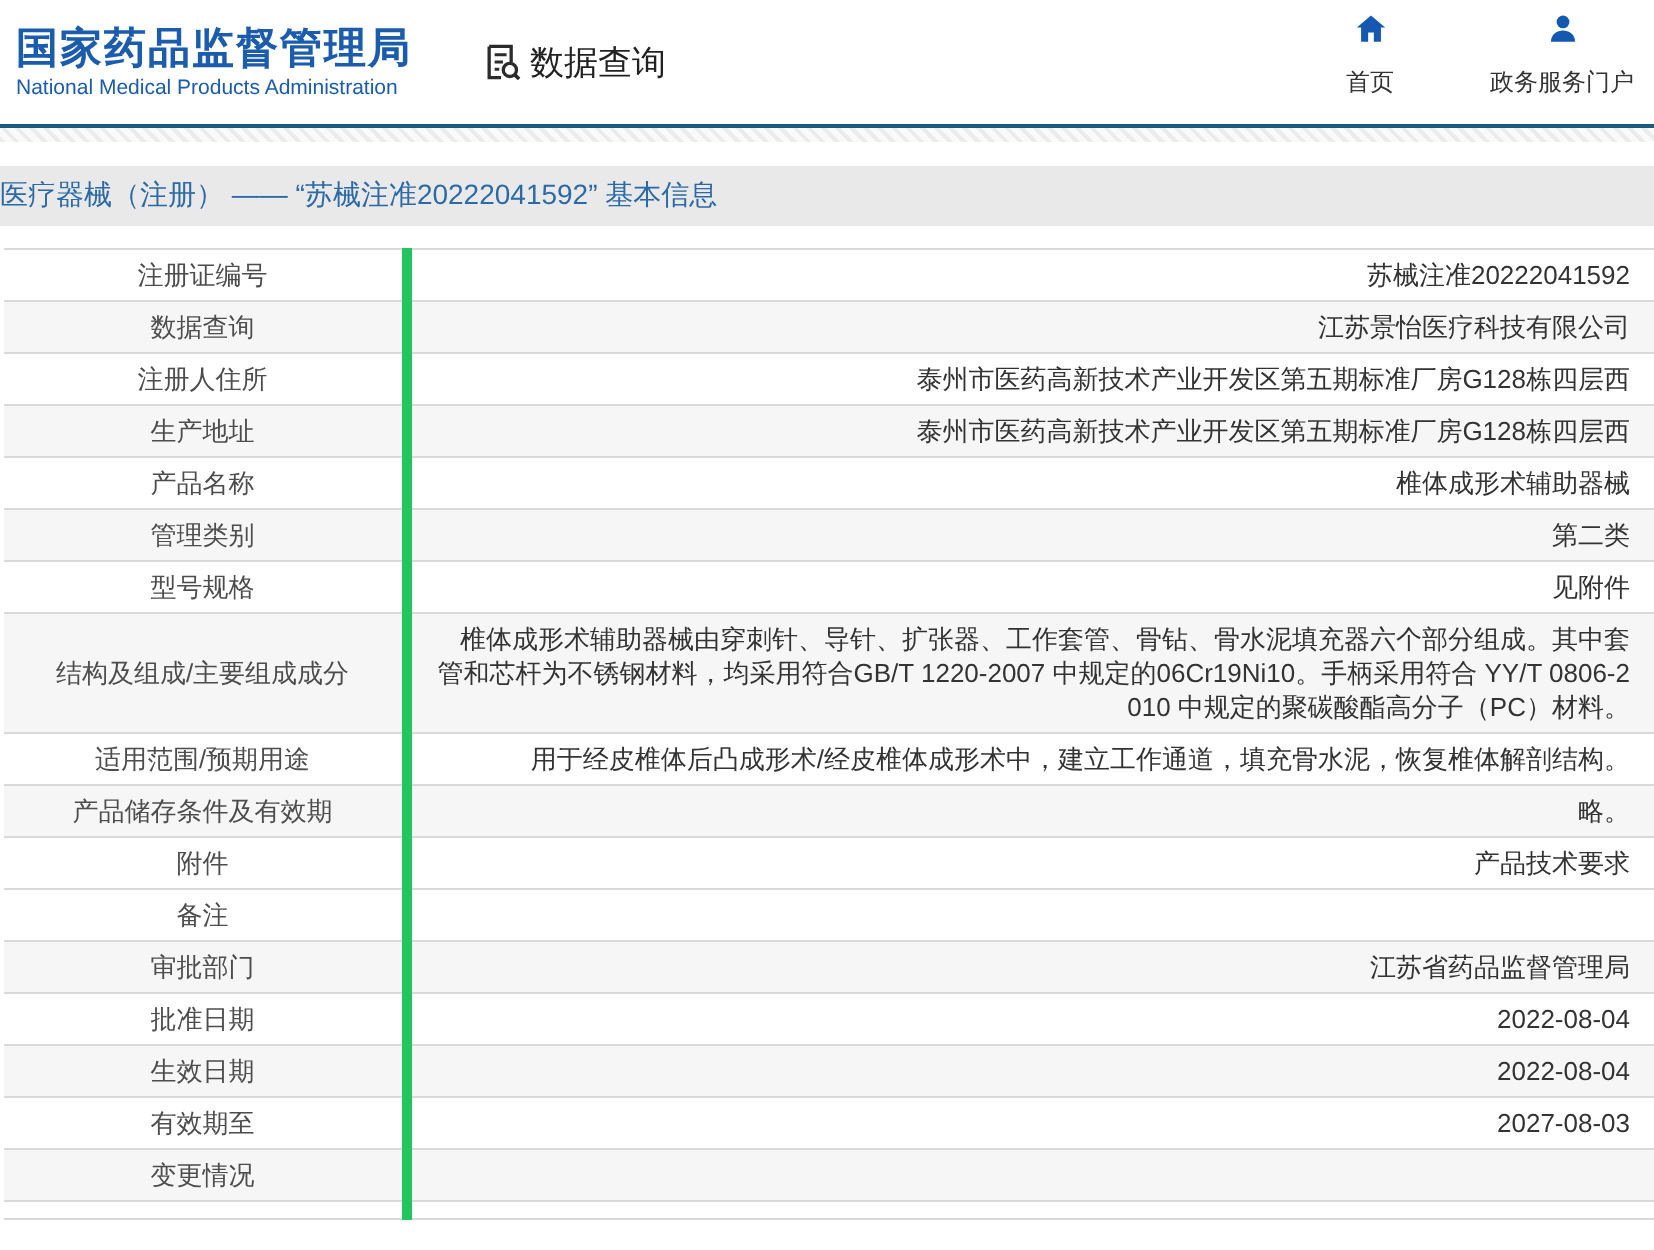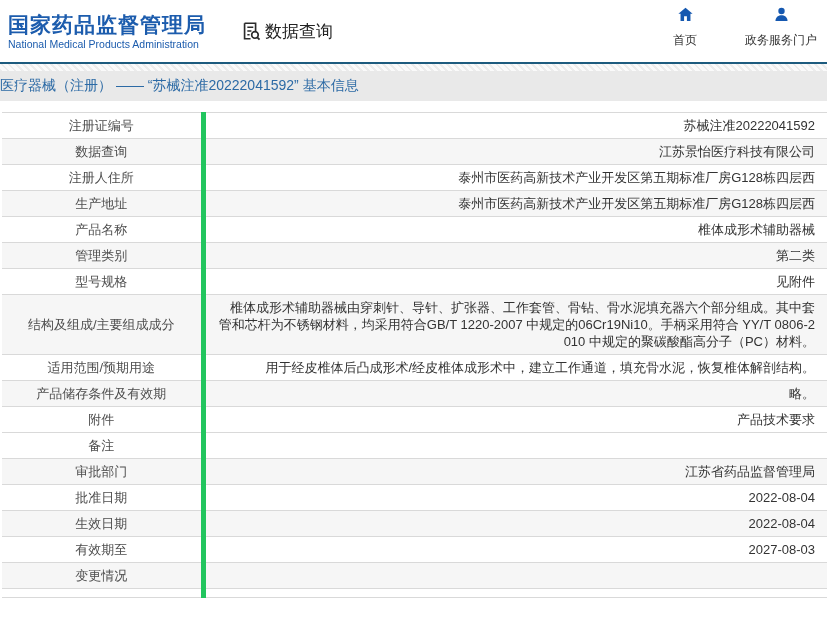--- a/index.html
+++ b/index.html
@@ -36,21 +36,21 @@
 
   
   .teal-line { height: 2px; background: #1d5b7e; }
   .stripe-band {
     height: 7px;
     background: repeating-linear-gradient(45deg, #ececec 0 2px, #fafafa 2px 5px);
   }
 
   
   .breadcrumb-bar {
-    margin-top: 0; height: 30px; background: #e9e9e9;
+    margin-top: 12px; height: 30px; background: #e9e9e9;
     display: flex; align-items: center;
   }
   .breadcrumb { color: #2c6aa5; font-size: 14px; padding-left: 0; white-space: nowrap; }
 
   
   .table-wrap { margin-top: 11px; }
   table.info {
     border-collapse: collapse; width: calc(100% - 2px); margin-left: 2px;
     table-layout: fixed;
   }

